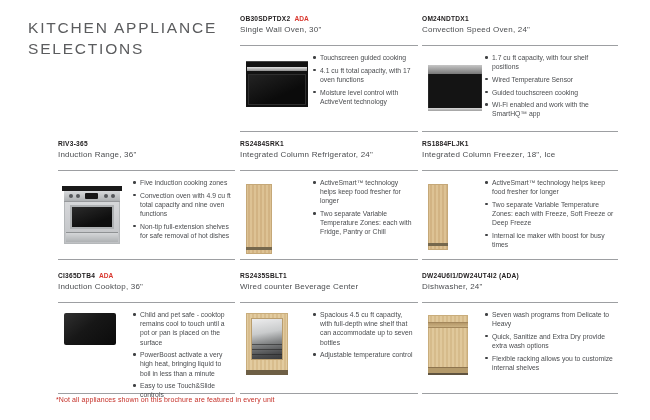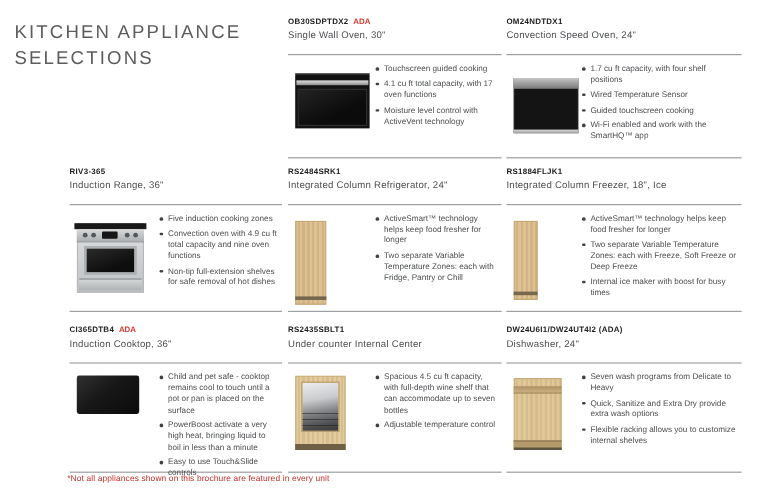--- a/index.html
+++ b/index.html
@@ -4,21 +4,21 @@
 <style>
   html,body { margin:0; padding:0; background:#ffffff; }
   .sheet {
     position:relative; width:650px; height:420px; background:#ffffff;
     overflow:hidden; font-family:"Liberation Sans", sans-serif;
     -webkit-font-smoothing:antialiased;
   }
 
   
   .brand-title {
-    position:absolute; left:12px; top:18px; width:218px;
+    position:absolute; left:28px; top:18px; width:218px;
     font-size:15.5px; line-height:1.33; letter-spacing:1.8px;
     color:var(--title-gray,#5b5c5e); font-weight:400;
   }
 
   
   .card { position:absolute; }
   .card-head { height:30px; }
   .model-row { display:flex; align-items:baseline; }
   .model { font-size:6.6px; font-weight:700; color:#232021; letter-spacing:.25px; }
   .ada { font-size:6.6px; font-weight:700; color:var(--ada-red,#d9372e); margin-left:4px; }
@@ -247,21 +247,21 @@
     </div>
     <div class="rule"></div>
   </section>
 
   <section class="card" style="left:240px;top:272px;width:178px">
     <header class="card-head">
       <div class="model-row">
         <span class="model">RS2435SBLT1</span>
 
       </div>
-      <div class="subtitle">Under counter Internal Center</div>
+      <div class="subtitle">Wired counter Beverage Center</div>
     </header>
     <div class="rule"></div>
     <div class="card-body b3">
       <div class="img-wrap iw-b">
         <div class="appliance img-bev">
           <div class="bev-glass"></div>
         </div>
       </div>
       <ul class="bullets">
         <li><span>Spacious 4.5 cu ft capacity, with full-depth wine shelf that can accommodate up to seven bottles</span></li>

